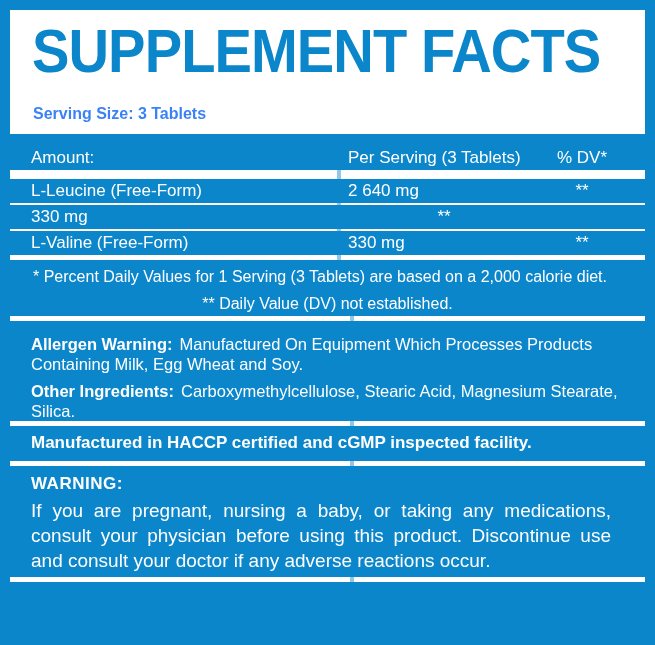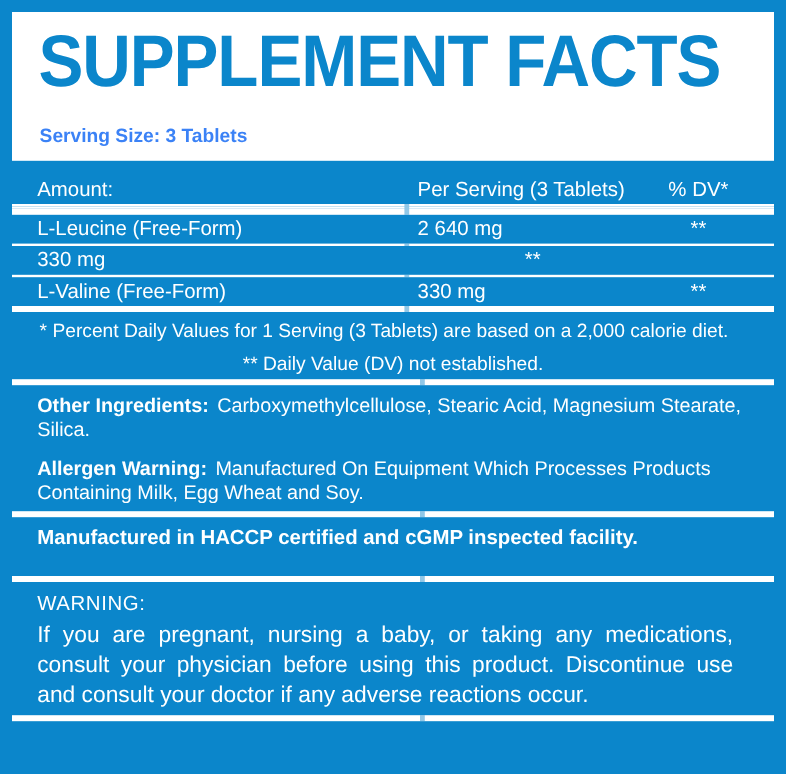--- a/index.html
+++ b/index.html
@@ -48,22 +48,22 @@
   .notch.low-pos { left:340px; }
   
   .footnotes { padding:5px 21px 0; font-size:16px;text-align:center; }
   .footnotes p { margin:0; line-height:24px; }
   .footnotes .note1 { max-width:578px; margin-bottom:3px; }
   
   .para { margin:0; padding:0 21px; font-size:16.5px; line-height:20px; }
   .p-label { font-weight:bold; margin-right:7px; }
   .other-para   { margin-top:7px; max-width:612px; }
   .allergen-para{ margin-top:13px; margin-bottom:5px; max-width:612px; }
-  .haccp-para   { margin-top:7px; margin-bottom:22px; font-weight:bold; font-size:17px; }
-  .warn-head    { margin:8px 0 0; padding:0 21px; font-size:17px; font-weight:normal; letter-spacing:0.5px; }
+  .haccp-para   { margin-top:7px; margin-bottom:8px; font-weight:bold; font-size:17px; }
+  .warn-head    { margin:8px 0 0; padding:0 21px; font-size:17px; font-weight:bold; letter-spacing:0.5px; }
   .warn-para    { margin:4px 0 4px; padding:0 21px; font-size:19px; line-height:25px;
                   max-width:580px; text-align:justify; }
 </style>
 </head>
 <body>
 
 <div class="label">
 
   <div class="header-panel">
     <h1 class="title">SUPPLEMENT FACTS</h1>
@@ -121,26 +121,26 @@
 
     <div class="footnotes">
       <p class="note1">* Percent Daily Values for 1 Serving (3 Tablets) are based on a 2,000 calorie diet.</p>
       <p class="note2">** Daily Value (DV) not established.</p>
     </div>
 
     <div class="divider thick">
         <i class="notch low-pos"></i>
       </div>
 
+    <p class="para allergen-para">
+      <span class="p-label">Allergen Warning:</span><span>Manufactured On Equipment Which Processes Products Containing Milk, Egg Wheat and Soy.</span>
+    </p>
+
     <p class="para other-para">
       <span class="p-label">Other Ingredients:</span><span>Carboxymethylcellulose, Stearic Acid, Magnesium Stearate, Silica.</span>
-    </p>
-
-    <p class="para allergen-para">
-      <span class="p-label">Allergen Warning:</span><span>Manufactured On Equipment Which Processes Products Containing Milk, Egg Wheat and Soy.</span>
     </p>
 
     <div class="divider thick">
         <i class="notch low-pos"></i>
       </div>
 
     <p class="para haccp-para">Manufactured in HACCP certified and cGMP inspected facility.</p>
 
     <div class="divider thick">
         <i class="notch low-pos"></i>

